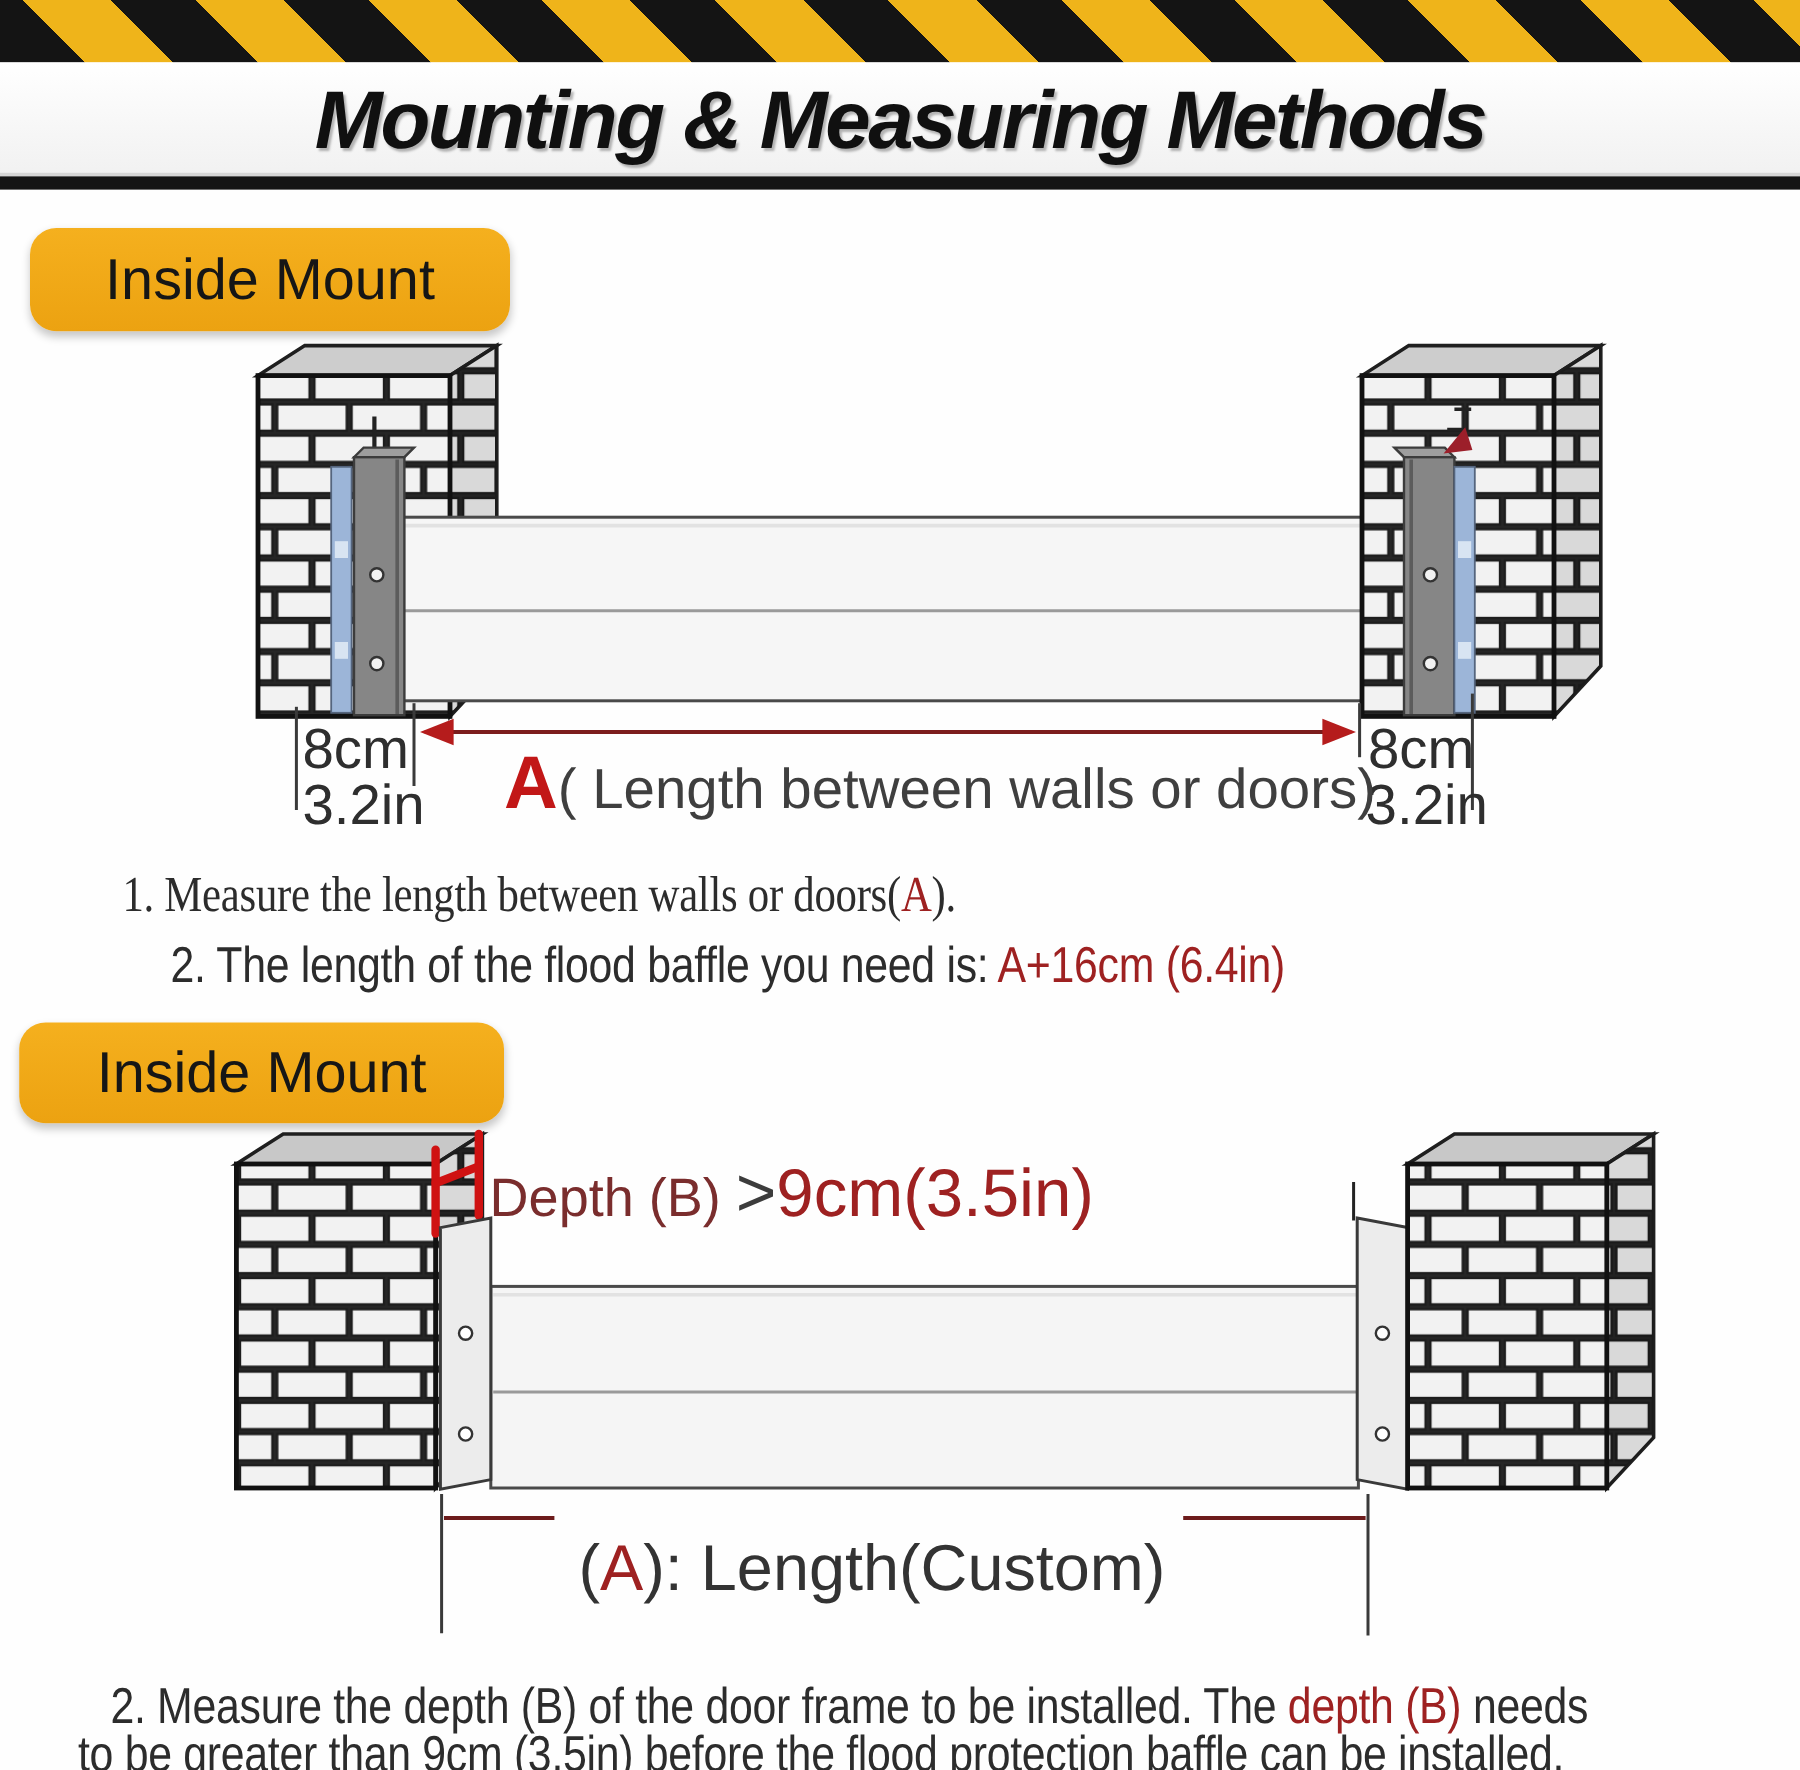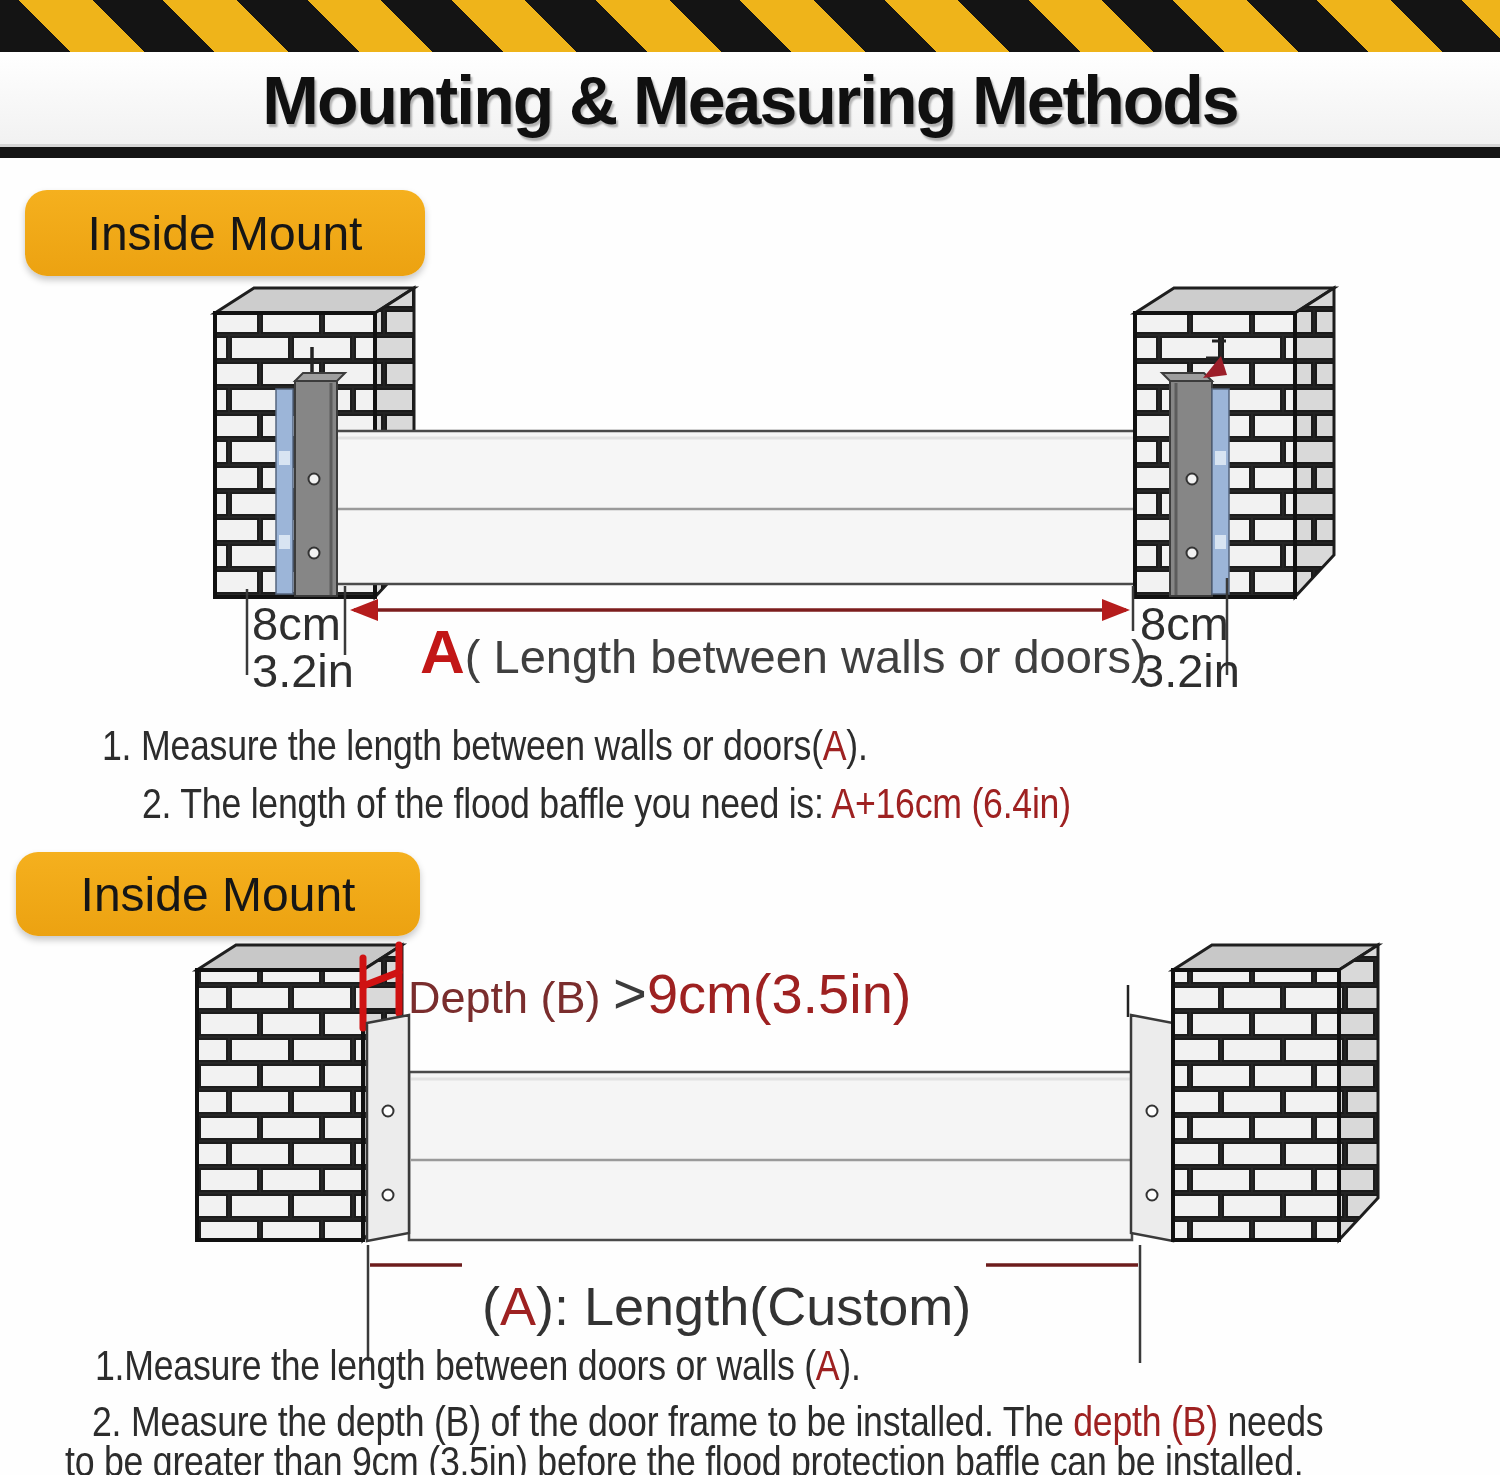--- a/index.html
+++ b/index.html
@@ -4,21 +4,21 @@
 <style>
   html,body{margin:0;padding:0;background:#ffffff;}
   .page{position:relative;width:1500px;height:1475px;background:#fefefe;overflow:hidden;
         font-family:"Liberation Sans",sans-serif;}
 
   
   .hazard{position:absolute;left:0;top:0;width:1500px;height:52px;
           background:repeating-linear-gradient(45deg,#141414 0 50px,#efb41a 50px 102px);}
   .titleband{position:absolute;left:0;top:52px;width:1500px;height:95px;
              background:linear-gradient(#ffffff,#f1f1f1);
-             display:flex;align-items:center;justify-content:center;}
+             display:flex;align-items:center;justify-content:center;font-style:italic;}
   .pagetitle{font-size:68px;font-weight:800;letter-spacing:-2px;color:#101010;
              text-shadow:2px 3px 2px rgba(0,0,0,0.28);white-space:nowrap;}
   .darkbar{position:absolute;left:0;top:147px;width:1500px;height:11px;background:#151515;
            box-shadow:0 -3px 0 #d6d6d6;}
 
   
   .badge{position:absolute;background:linear-gradient(#f5b01e,#eca211);border-radius:22px;
          color:#161616;font-size:48px;display:flex;align-items:center;justify-content:center;
          box-shadow:0 4px 7px rgba(0,0,0,0.22);white-space:nowrap;}
   .badge-outside{left:25px;top:190px;width:400px;height:86px;}
@@ -27,21 +27,21 @@
   
   svg.diagram{position:absolute;left:0;}
   #svg-outside{top:283px;}
   #svg-inside{top:933px;}
   svg text{font-family:"Liberation Sans",sans-serif;}
 
   
   .step{position:absolute;color:#2c2c2c;font-size:42px;letter-spacing:-0.3px;}
   .squeeze{display:inline-block;transform:scaleX(0.85);transform-origin:left top;white-space:nowrap;}
   .accent{color:#9e2121;}
-  .steps-outside-1{left:102px;top:722px;}
+  .steps-outside-1{left:102px;top:722px;font-family:Liberation Serif, serif;}
   .steps-outside-2{left:102px;top:780px;margin-left:40px;}
   .steps-inside-1{left:95px;top:1342px;}
   .steps-inside-2a{left:92px;top:1398px;}
   .steps-inside-2b{left:65px;top:1438px;}
 </style>
 </head>
 <body>
 
 <div class="page">
 
@@ -207,23 +207,20 @@
       <line x1="1140" y1="312" x2="1140" y2="430"></line>
     </g>
     <g stroke="#6d1c1c" stroke-width="3.5">
       <line x1="370" y1="332" x2="462" y2="332"></line>
       <line x1="986" y1="332" x2="1138" y2="332"></line>
     </g>
 
     <text x="482" y="392"><tspan font-size="54" fill="#333333">(</tspan><tspan font-size="54" fill="#9e2121">A</tspan><tspan font-size="54" fill="#333333">): Length(Custom)</tspan></text>
   </svg>
 
-  <div class="step steps-inside-1">
-    <span class="squeeze"><span>1.Measure the length between doors or walls (</span><span class="accent">A</span><span>).</span></span>
-  </div>
   <div class="step steps-inside-2a">
     <span class="squeeze"><span>2. Measure the depth (B) of the door frame to be installed. The </span><span class="accent">depth (B)</span><span> needs</span></span>
   </div>
   <div class="step steps-inside-2b">
     <span class="squeeze">to be greater than 9cm (3.5in) before the flood protection baffle can be installed.</span>
   </div>
 
 </div>
 
 </body></html>

